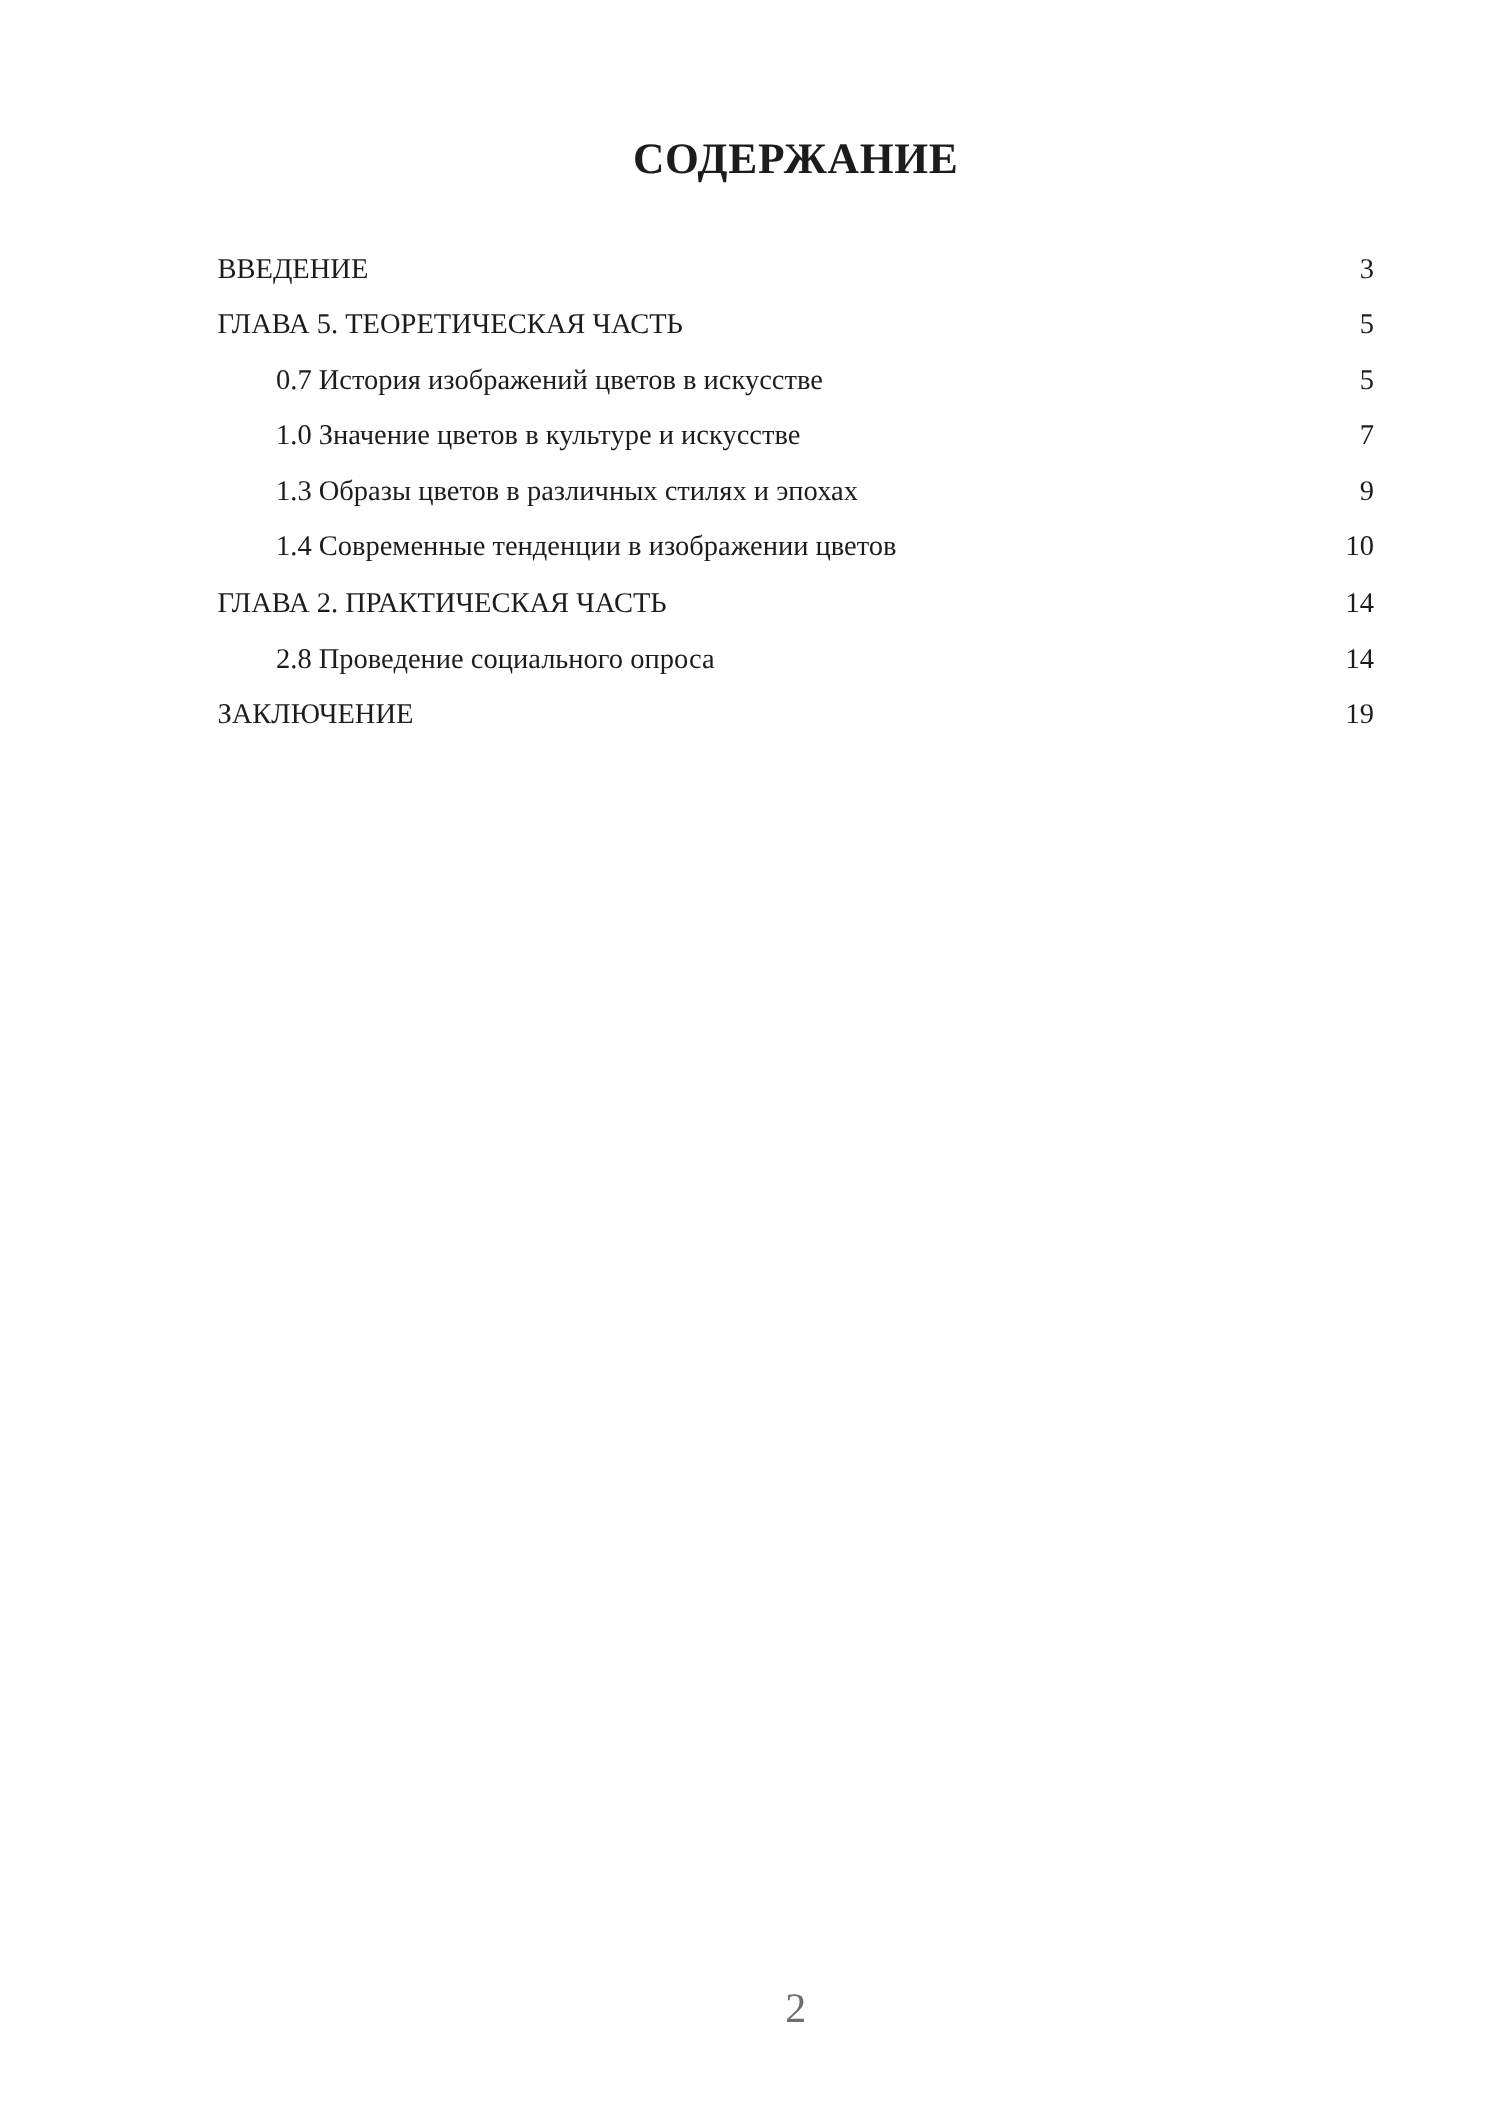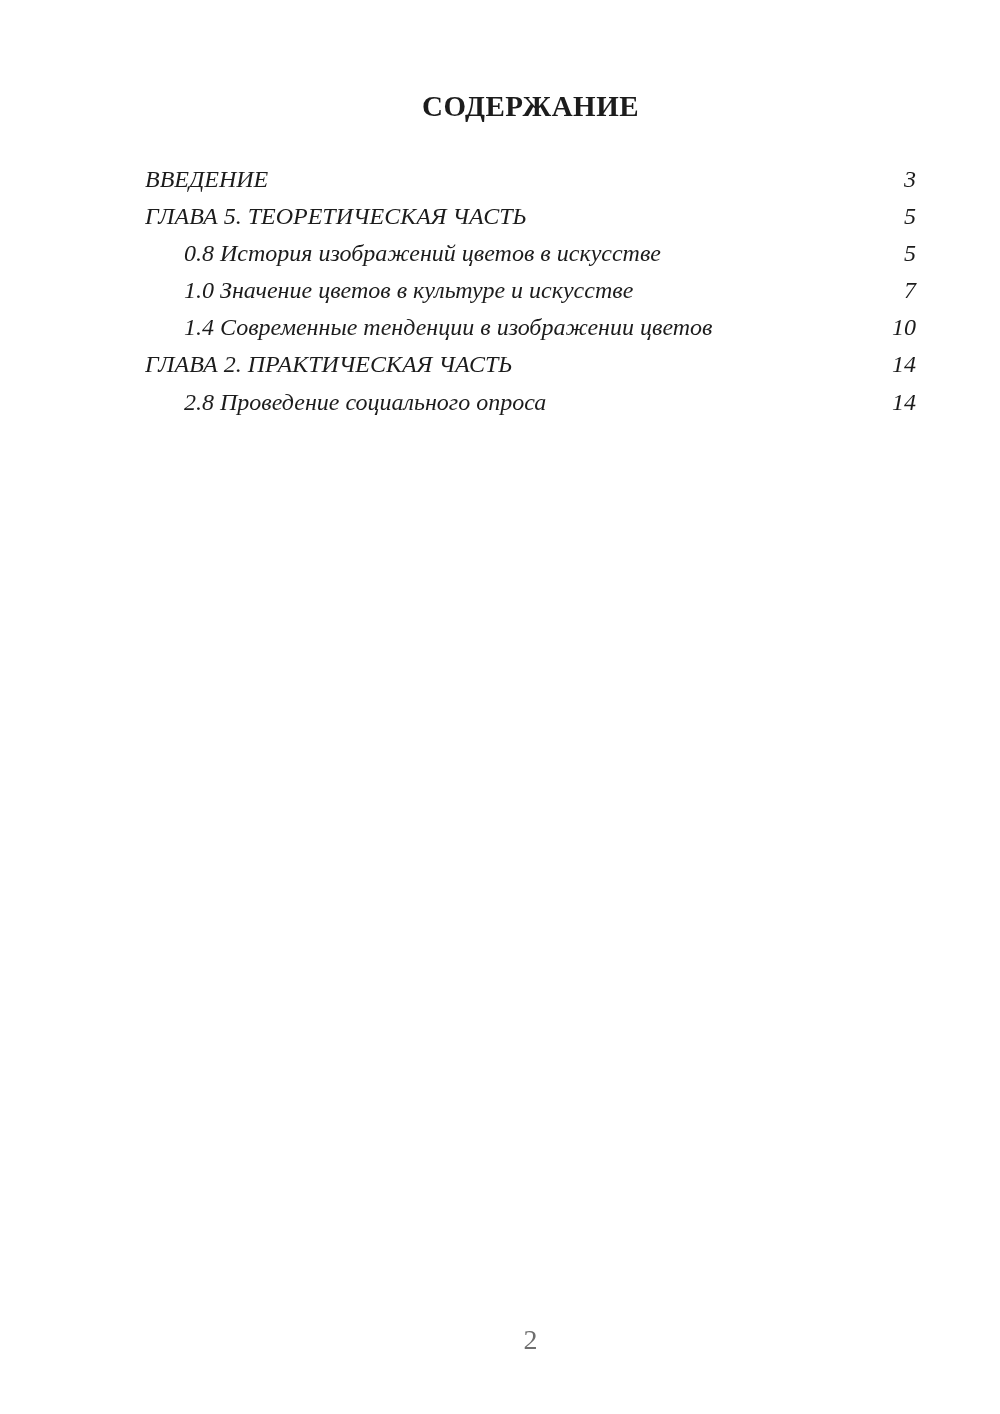--- a/index.html
+++ b/index.html
@@ -32,24 +32,23 @@
   .toc {
     position: absolute;
     left: 145px;
     top: 161px;
     width: 771px;
   }
   .toc-row {
     display: flex;
     justify-content: space-between;
     align-items: baseline;
-    font-size: 24px;
+    font-size: 19px;
     line-height: 37.1px;
     white-space: nowrap;
-    font-style: italic;
   }
   .toc-row .toc-label {
     flex: 1 1 auto;
     overflow: hidden;
   }
   .toc-row.indent .toc-label {
     padding-left: 39px;
   }
   .toc-page {
     flex: 0 0 auto;
@@ -81,46 +80,54 @@
     <span class="toc-label">ВВЕДЕНИЕ</span>
     <span class="toc-page">3</span>
   </div>
 
   <div class="toc-row">
     <span class="toc-label">ГЛАВА 5. ТЕОРЕТИЧЕСКАЯ ЧАСТЬ</span>
     <span class="toc-page">5</span>
   </div>
 
   <div class="toc-row indent">
-    <span class="toc-label">0.8 История изображений цветов в искусстве</span>
+    <span class="toc-label">0.7 История изображений цветов в искусстве</span>
     <span class="toc-page">5</span>
   </div>
 
   <div class="toc-row indent">
     <span class="toc-label">1.0 Значение цветов в культуре и искусстве</span>
     <span class="toc-page">7</span>
   </div>
 
+  <div class="toc-row indent">
+    <span class="toc-label">1.3 Образы цветов в различных стилях и эпохах</span>
+    <span class="toc-page">9</span>
+  </div>
 
   <div class="toc-row indent">
     <span class="toc-label">1.4 Современные тенденции в изображении цветов</span>
     <span class="toc-page">10</span>
   </div>
 
   <div class="toc-row">
     <span class="toc-label">ГЛАВА 2. ПРАКТИЧЕСКАЯ ЧАСТЬ</span>
     <span class="toc-page">14</span>
   </div>
 
   <div class="toc-row indent">
     <span class="toc-label">2.8 Проведение социального опроса</span>
     <span class="toc-page">14</span>
   </div>
 
 
+  <div class="toc-row">
+    <span class="toc-label">ЗАКЛЮЧЕНИЕ</span>
+    <span class="toc-page">19</span>
+  </div>
 
 </div>
 
   <div class="footer">
     <span class="page-num">2</span>
   </div>
 
 </div>
 
 </body></html>

